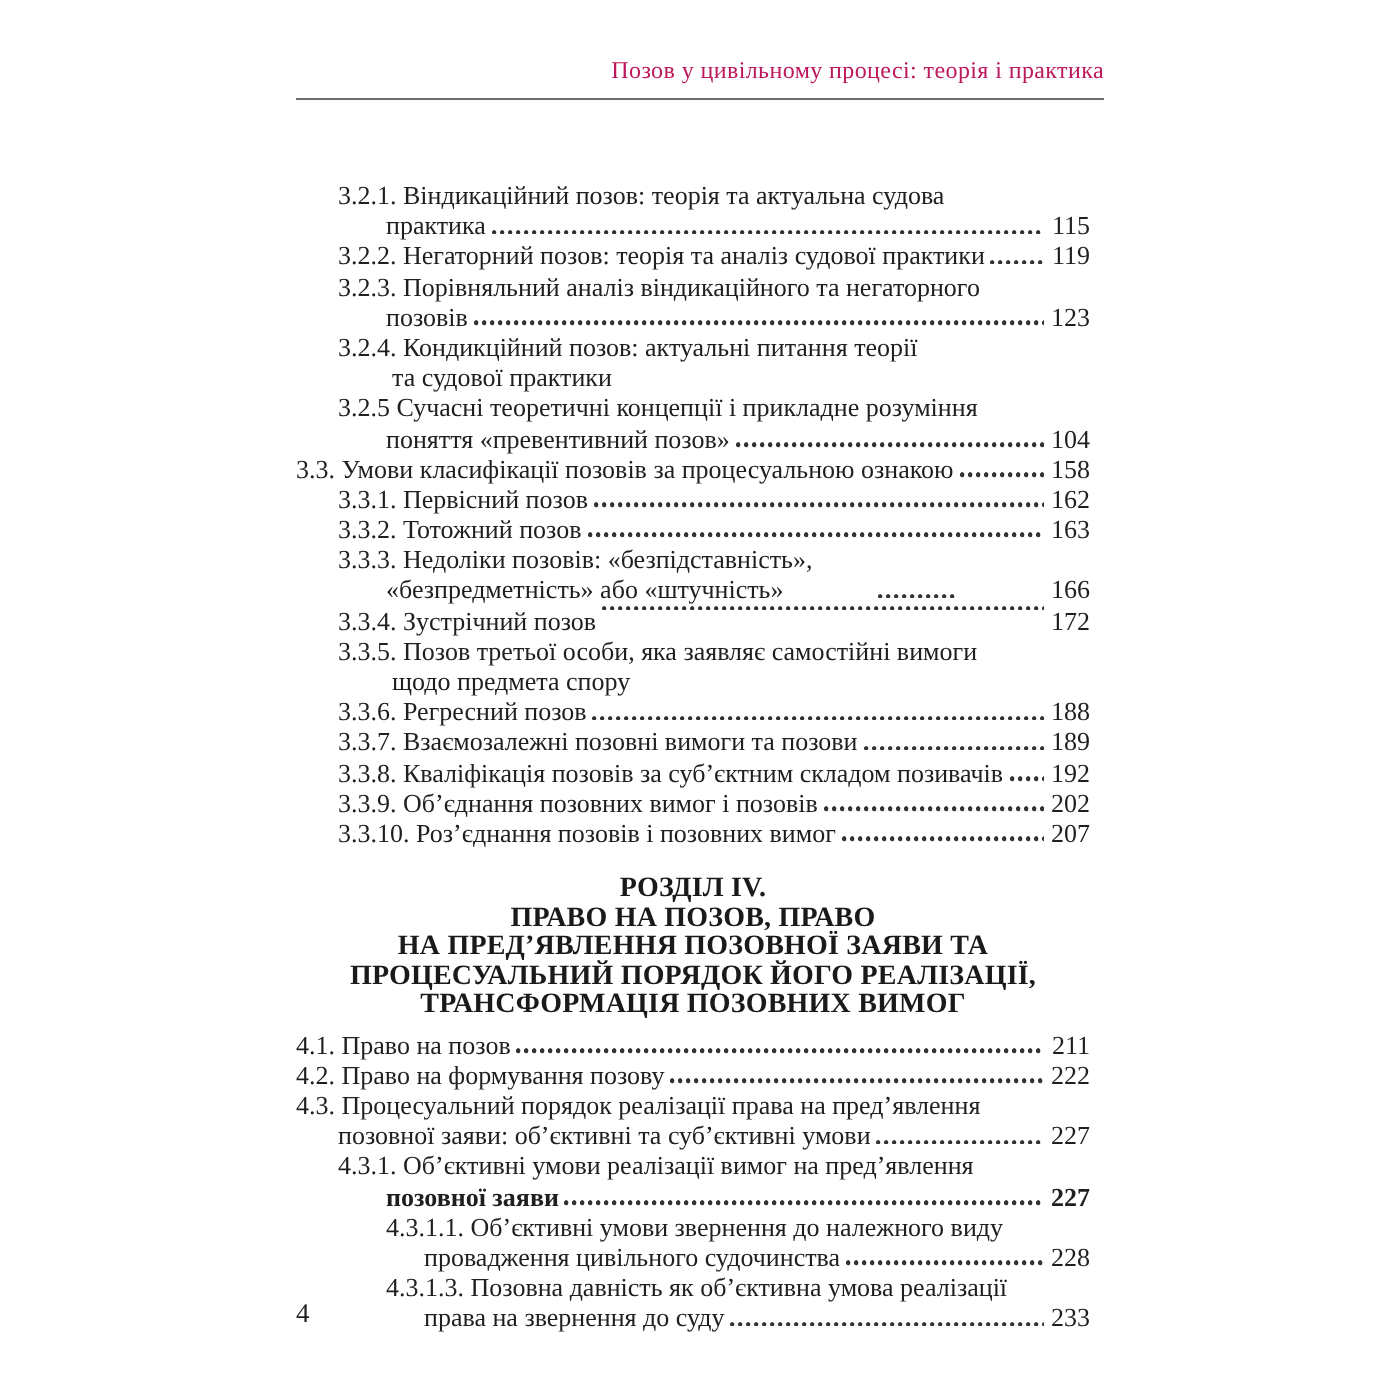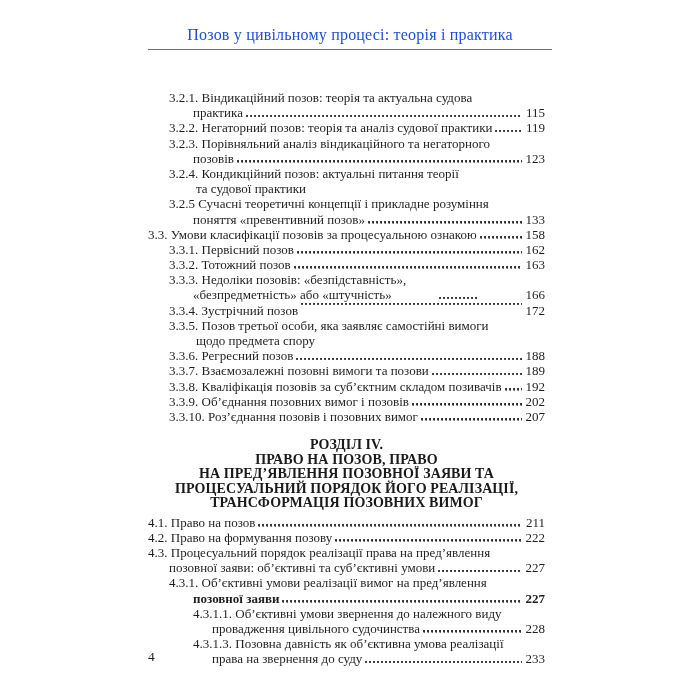--- a/index.html
+++ b/index.html
@@ -16,24 +16,24 @@
     font-family: "Liberation Serif", "DejaVu Serif", serif;
     color: #1f1f1f;
   }
   .content {
     position: absolute;
     left: 148px;
     top: 28px;
     width: 404px;
   }
   .running-header {
-    text-align: center;
-    font-size: 16px;
+    text-align: right;
+    font-size: 12px;
     line-height: 14px;
-    color: #1d4ed8;
+    color: #be185d;
     letter-spacing: 0.2px;
   }
   .header-rule {
     height: 0;
     border-bottom: 1px solid #6e6e6e;
     margin-top: 7px;
   }
   .toc {
     margin-top: 5px;
     font-size: 13px;
@@ -119,21 +119,21 @@
             <span class="txt">та судової практики</span>
             <span class="leader"></span>
             <span class="pg">127</span>
           </div>
           <div class="toc-line" style="padding-left: 21px;">
             <span class="txt">3.2.5 Сучасні теоретичні концепції і прикладне розуміння</span>
           </div>
           <div class="toc-line" style="padding-left: 45px;">
             <span class="txt">поняття «превентивний позов»</span>
             <span class="leader"></span>
-            <span class="pg">133</span>
+            <span class="pg">104</span>
           </div>
           <div class="toc-line" style="padding-left: 0px;">
             <span class="txt">3.3. Умови класифікації позовів за процесуальною ознакою</span>
             <span class="leader"></span>
             <span class="pg">158</span>
           </div>
           <div class="toc-line" style="padding-left: 21px;">
             <span class="txt">3.3.1. Первісний позов</span>
             <span class="leader"></span>
             <span class="pg">162</span>

